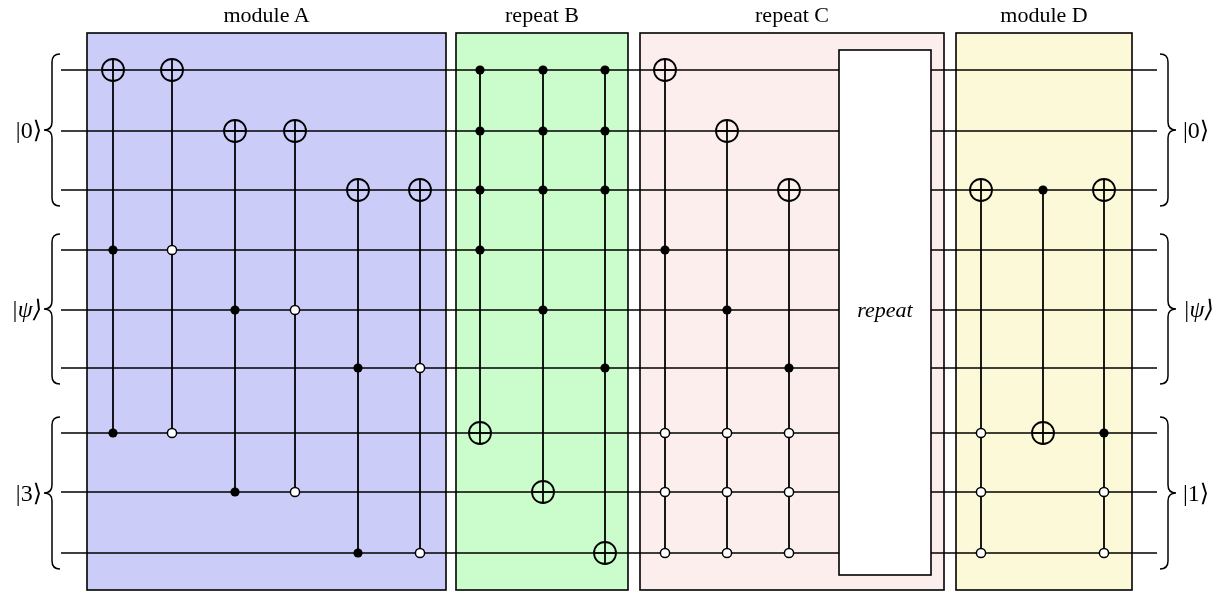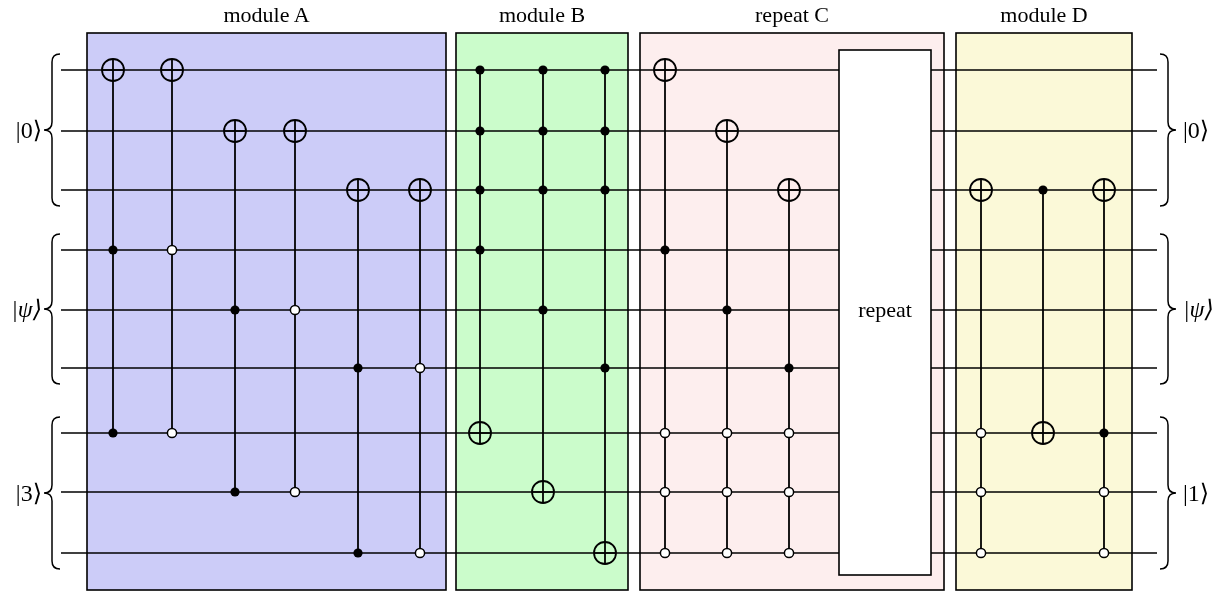--- a/index.html
+++ b/index.html
@@ -24,20 +24,21 @@
     position: absolute;
     font-size: 24px;
     line-height: 26px;
     transform: translateY(-50%);
     white-space: nowrap;
   }
   .ket-left { text-align: right; width: 42px; left: 0; }
   .repeat-label {
     position: absolute;
     transform: translate(-50%, -50%);
+    font-style: italic;
     font-size: 22px;
     white-space: nowrap;
   }
 </style>
 </head>
 <body>
 
 <div class="canvas">
   <svg id="circuit-svg" width="1214" height="599" viewBox="0 0 1214 599">
       <rect x="87" y="33" width="359" height="557" fill="#ccccf8" stroke="#000000" stroke-width="1.6"></rect>
@@ -144,21 +145,21 @@
       <rect x="839" y="50" width="92" height="525" fill="#ffffff" stroke="#000000" stroke-width="1.6"></rect>
       <path d="M 60 54 Q 52 54 52 62 L 52 122 Q 52 130 44 130 Q 52 130 52 138 L 52 198 Q 52 206 60 206" fill="none" stroke="#000000" stroke-width="1.5"></path>
       <path d="M 60 234 Q 52 234 52 242 L 52 301 Q 52 309 44 309 Q 52 309 52 317 L 52 376 Q 52 384 60 384" fill="none" stroke="#000000" stroke-width="1.5"></path>
       <path d="M 60 417 Q 52 417 52 425 L 52 485 Q 52 493 44 493 Q 52 493 52 501 L 52 561 Q 52 569 60 569" fill="none" stroke="#000000" stroke-width="1.5"></path>
       <path d="M 1160 54 Q 1168 54 1168 62 L 1168 122 Q 1168 130 1176 130 Q 1168 130 1168 138 L 1168 198 Q 1168 206 1160 206" fill="none" stroke="#000000" stroke-width="1.5"></path>
       <path d="M 1160 234 Q 1168 234 1168 242 L 1168 301 Q 1168 309 1176 309 Q 1168 309 1168 317 L 1168 376 Q 1168 384 1160 384" fill="none" stroke="#000000" stroke-width="1.5"></path>
       <path d="M 1160 417 Q 1168 417 1168 425 L 1168 485 Q 1168 493 1176 493 Q 1168 493 1168 501 L 1168 561 Q 1168 569 1160 569" fill="none" stroke="#000000" stroke-width="1.5"></path>
     </svg>
 
   <div class="module-label" id="mlabel-0" style="left: 266.5px; top: 2px;">module A</div>
-  <div class="module-label" id="mlabel-1" style="left: 542px; top: 2px;">module B</div>
+  <div class="module-label" id="mlabel-1" style="left: 542px; top: 2px;">repeat B</div>
   <div class="module-label" id="mlabel-2" style="left: 792px; top: 2px;">repeat C</div>
   <div class="module-label" id="mlabel-3" style="left: 1044px; top: 2px; text-align: center;">module D</div>
 
   <div class="ket-label ket-left" id="lket-0" style="top: 130px;">|0⟩</div>
   <div class="ket-label ket-left" id="lket-1" style="top: 309px; font-style: italic;">|ψ⟩</div>
   <div class="ket-label ket-left" id="lket-2" style="top: 493px;">|3⟩</div>
 
   <div class="ket-label" id="rket-0" style="left: 1183px; top: 130px;">|0⟩</div>
   <div class="ket-label" id="rket-1" style="left: 1183px; top: 309px; font-style: italic;">|ψ⟩</div>
   <div class="ket-label" id="rket-2" style="left: 1183px; top: 493px;">|1⟩</div>

